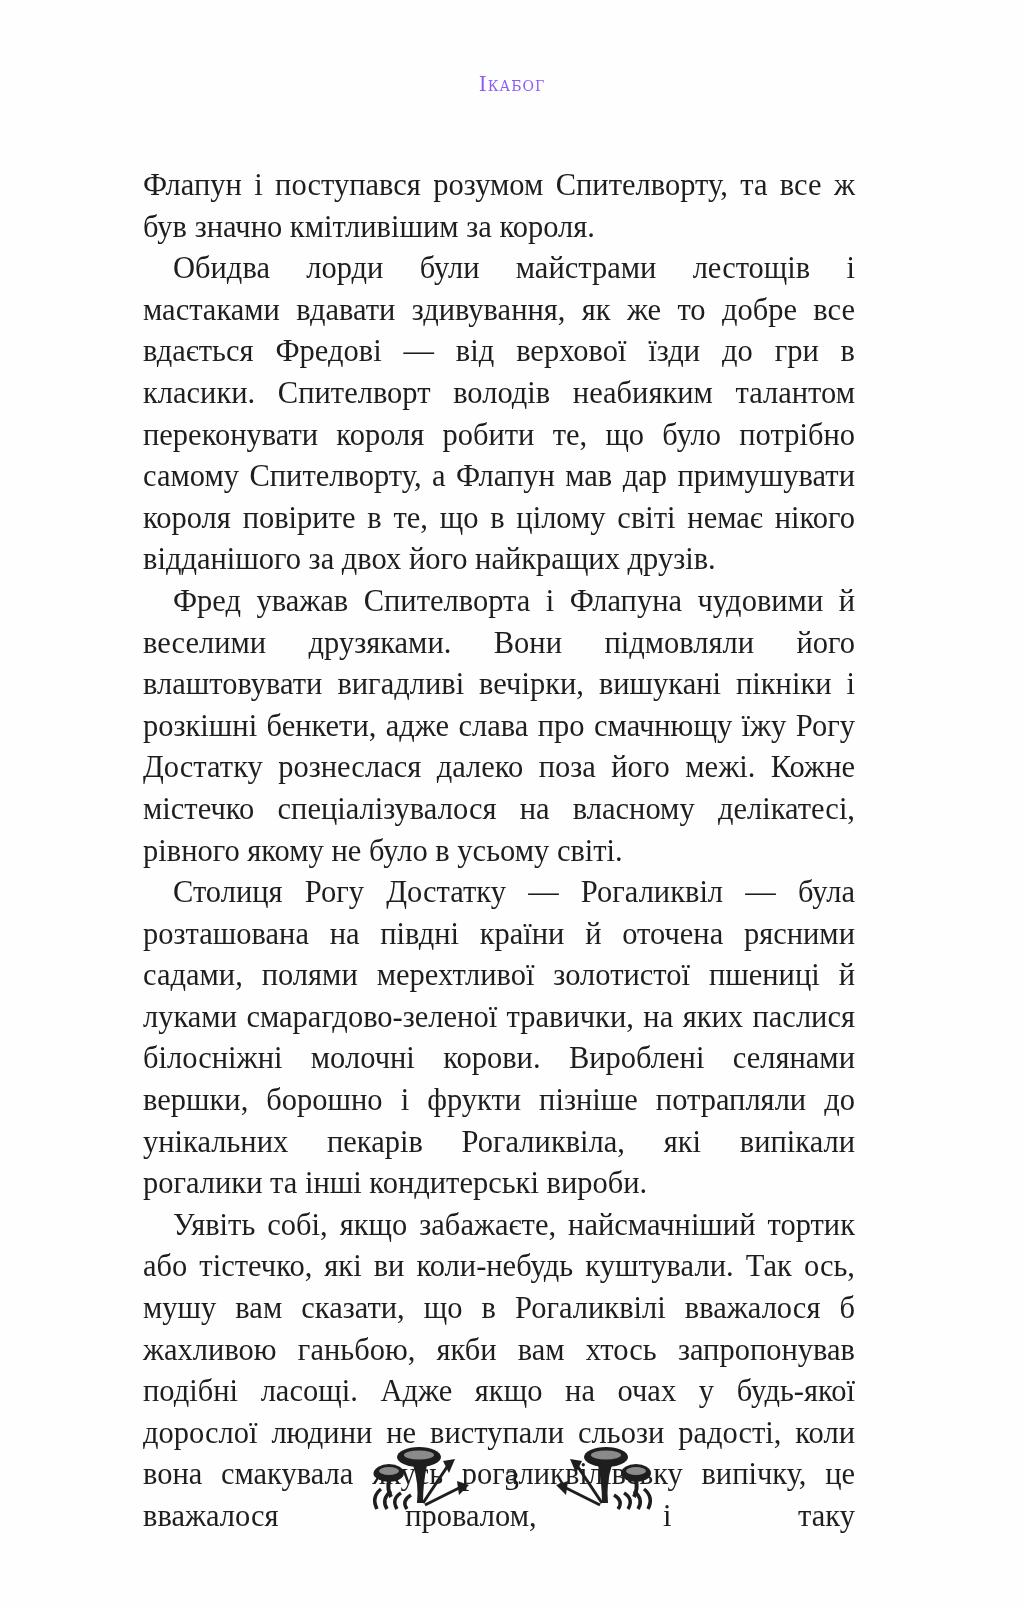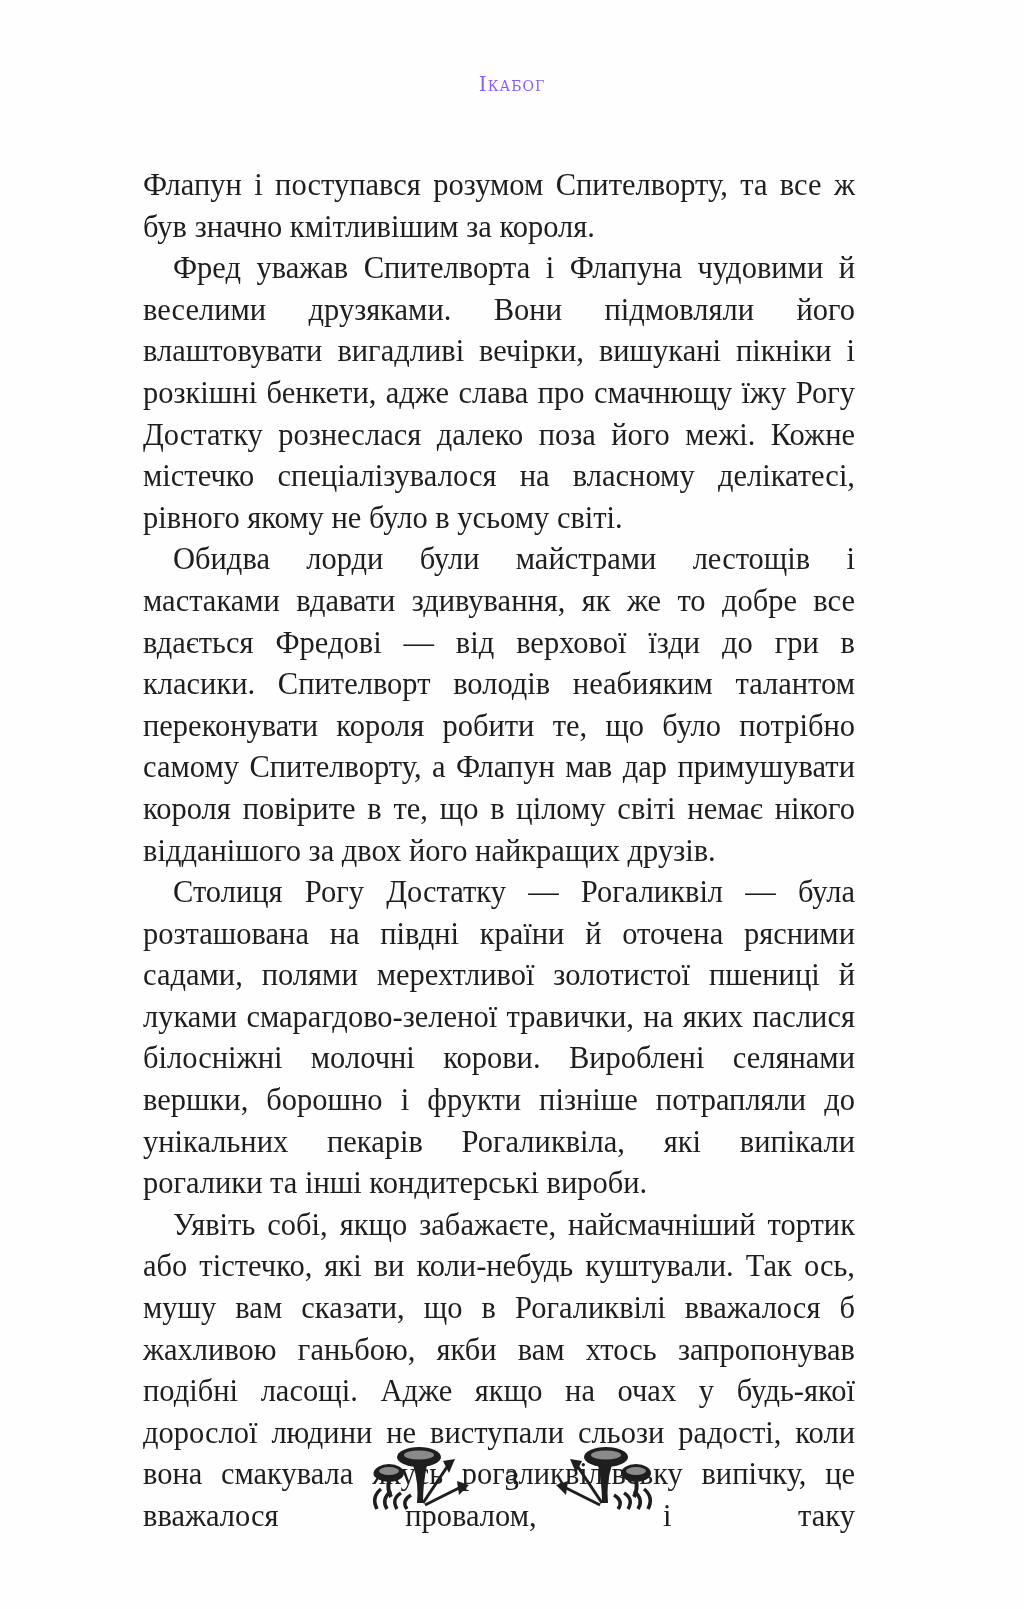--- a/index.html
+++ b/index.html
@@ -81,22 +81,22 @@
 </style>
 </head>
 <body>
 
 <div class="page">
 
   <div class="running-head">Ікабог</div>
 
   <div class="text-block">
     <p class="cont">Флапун і поступався розумом Спителворту, та все ж був значно кмітливішим за короля.</p>
+    <p class="indent">Обидва лорди були майстрами лестощів і мастаками вдавати здивування, як же то добре все вдається Фредові — від верхової їзди до гри в класики. Спителворт володів неабияким талантом переконувати короля робити те, що було потрібно самому Спителворту, а Флапун мав дар примушувати короля повірите в те, що в цілому світі немає нікого відданішого за двох його найкращих друзів.</p>
     <p class="indent">Фред уважав Спителворта і Флапуна чудовими й веселими друзяками. Вони підмовляли його влаштовувати вигадливі вечірки, вишукані пікніки і розкішні бенкети, адже слава про смачнющу їжу Рогу Достатку рознеслася далеко поза його межі. Кожне містечко спеціалізувалося на власному делікатесі, рівного якому не було в усьому світі.</p>
-    <p class="indent">Обидва лорди були майстрами лестощів і мастаками вдавати здивування, як же то добре все вдається Фредові — від верхової їзди до гри в класики. Спителворт володів неабияким талантом переконувати короля робити те, що було потрібно самому Спителворту, а Флапун мав дар примушувати короля повірите в те, що в цілому світі немає нікого відданішого за двох його найкращих друзів.</p>
     <p class="indent">Столиця Рогу Достатку — Рогаликвіл — була розташована на півдні країни й оточена рясними садами, полями мерехтливої золотистої пшениці й луками смарагдово-зеленої травички, на яких паслися білосніжні молочні корови. Вироблені селянами вершки, борошно і фрукти пізніше потрапляли до унікальних пекарів Рогаликвіла, які випікали рогалики та інші кондитерські вироби.</p>
     <p class="indent last-open">Уявіть собі, якщо забажаєте, найсмачніший тортик або тістечко, які ви коли-небудь куштували. Так ось, мушу вам сказати, що в Рогаликвілі вважалося б жахливою ганьбою, якби вам хтось запропонував подібні ласощі. Адже якщо на очах у будь-якої дорослої людини не виступали сльози радості, коли вона смакувала якусь рогаликвілівську випічку, це вважалося провалом, і таку</p>
   </div>
 
   <div class="folio">
     <span class="ornament">
       <svg width="110" height="70" viewBox="0 0 110 70">
 
         <ellipse cx="22" cy="30" rx="15" ry="9" fill="#1e1e1e"></ellipse>
         <ellipse cx="22" cy="28" rx="10" ry="4" fill="#8a8a8a"></ellipse>

